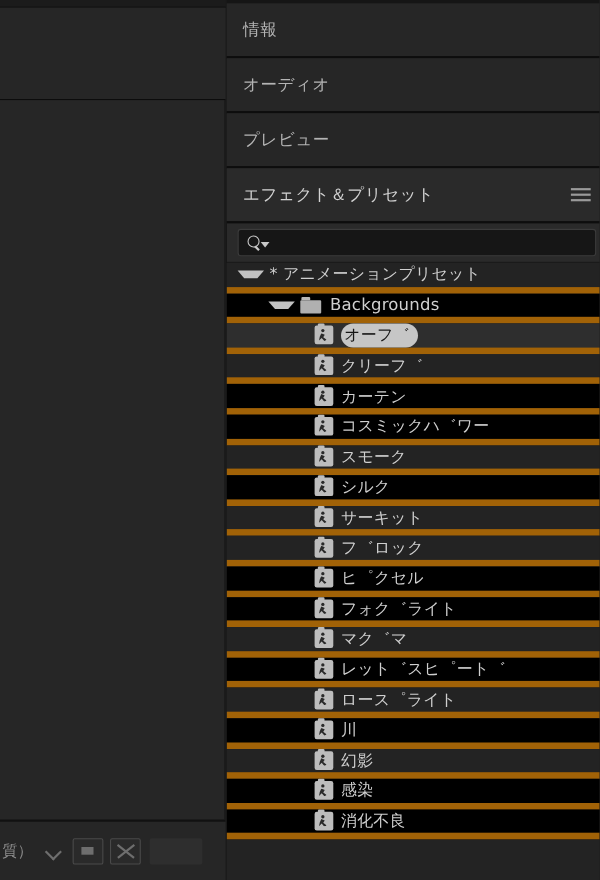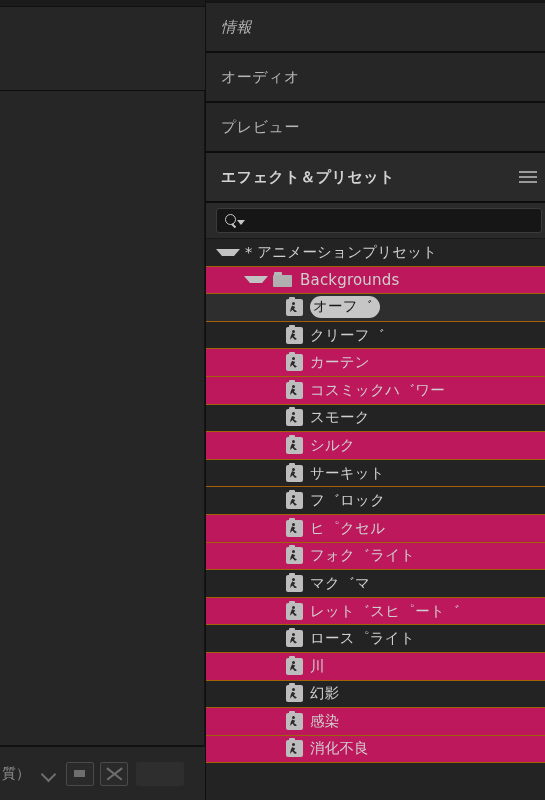--- a/index.html
+++ b/index.html
@@ -150,30 +150,28 @@
     align-items: center;
     padding-left: 15px;
     box-sizing: border-box;
     position: relative;
     flex: 0 0 50px;
   }
   .panel-tab:first-child {
     border-top: 3px solid #151515;
     height: 53px;
     flex: 0 0 53px;
-    font-style: italic;
   }
   .panel-tab .tab-label {
     color: #b4b4b4;
     font-size: 15px;
     letter-spacing: 0.5px;
   }
   .panel-tab.active {
     background: #2a2a2a;
-    font-weight: bold;
   }
   .panel-tab.active .tab-label {
     color: #d2d2d2;
   }
   .hamburger-icon {
     position: absolute;
     right: 9px;
     top: 50%;
     transform: translateY(-50%);
     width: 18px;
@@ -258,26 +256,26 @@
     flex: 1 1 auto;
     background: #232323;
     overflow: hidden;
     position: relative;
   }
   .tree-row {
     height: 27.6px;
     display: flex;
     align-items: center;
     box-sizing: border-box;
-    border-bottom: 1px solid #a16207;
+    border-bottom: 6px solid #a16207;
     background: #232323;
     position: relative;
   }
   .tree-row.alt {
-    background: #be185d;
+    background: #000000;
   }
   .tree-row.selected-row {
     background: #2e2e2e;
   }
   .disclosure {
     width: 0;
     height: 0;
     border-left: 6px solid transparent;
     border-right: 6px solid transparent;
     border-top: 7px solid #c2c2c2;

